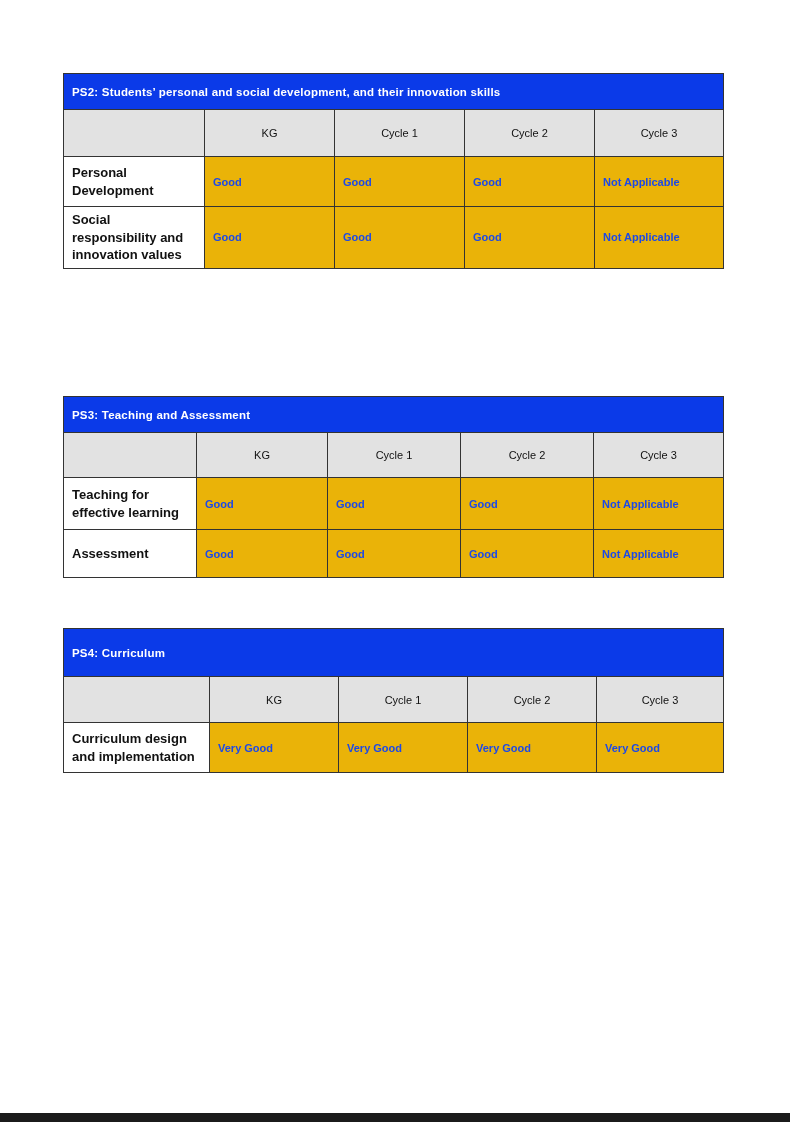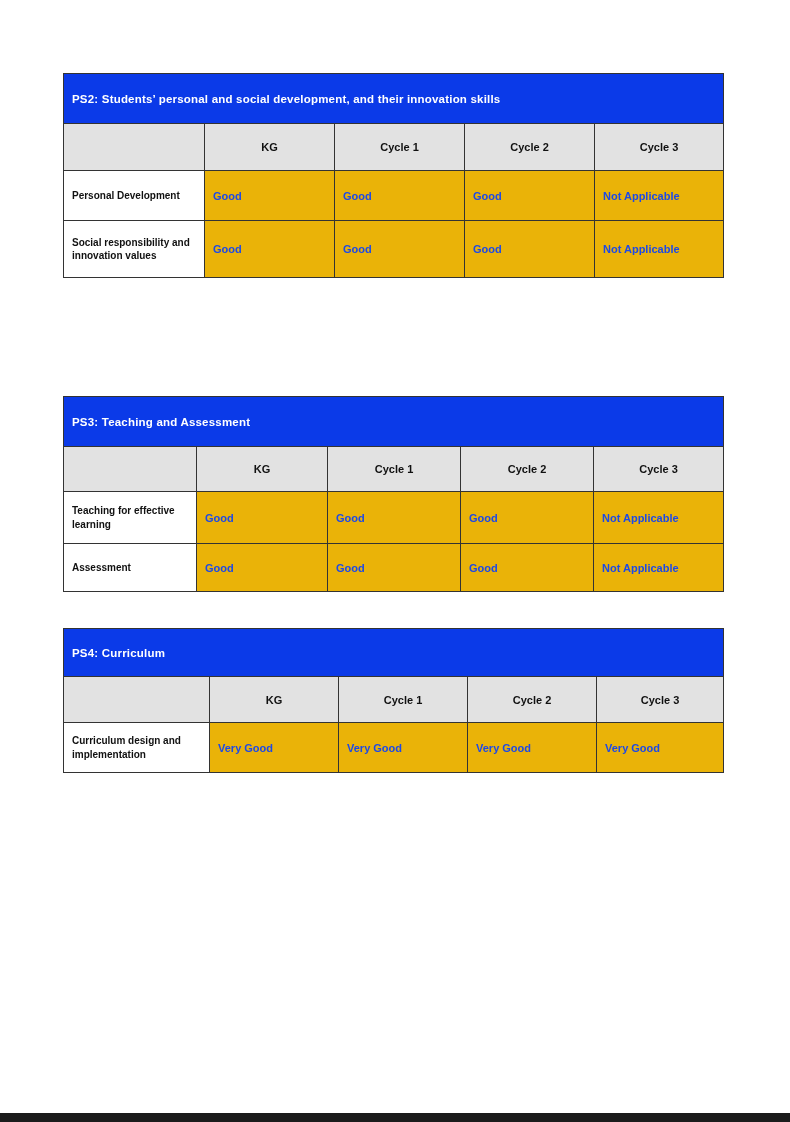--- a/index.html
+++ b/index.html
@@ -28,34 +28,34 @@
     border: 1px solid #333333;
     padding: 4px 8px;
     box-sizing: border-box;
   }
   .title-bar {
     background: #0b3ae8;
     color: #ffffff;
     font-size: 11.5px;
     font-weight: 700;
     text-align: left;
-    height: 50px;
+    height: 36px;
     padding-left: 11px;
     letter-spacing: 0.2px;
   }
   .col-head {
     background: #e2e2e2;
     color: #111111;
     font-size: 11px;
-    font-weight: 700;
+    font-weight: 400;
     text-align: center;
   }
   .row-label {
     color: #111111;
-    font-size: 10px;
+    font-size: 13px;
     font-weight: 700;
     text-align: left;
     line-height: 1.35;
     background: #ffffff;
   }
   .rating {
     color: #1c49e8;
     font-size: 11px;
     font-weight: 700;
     text-align: left;

